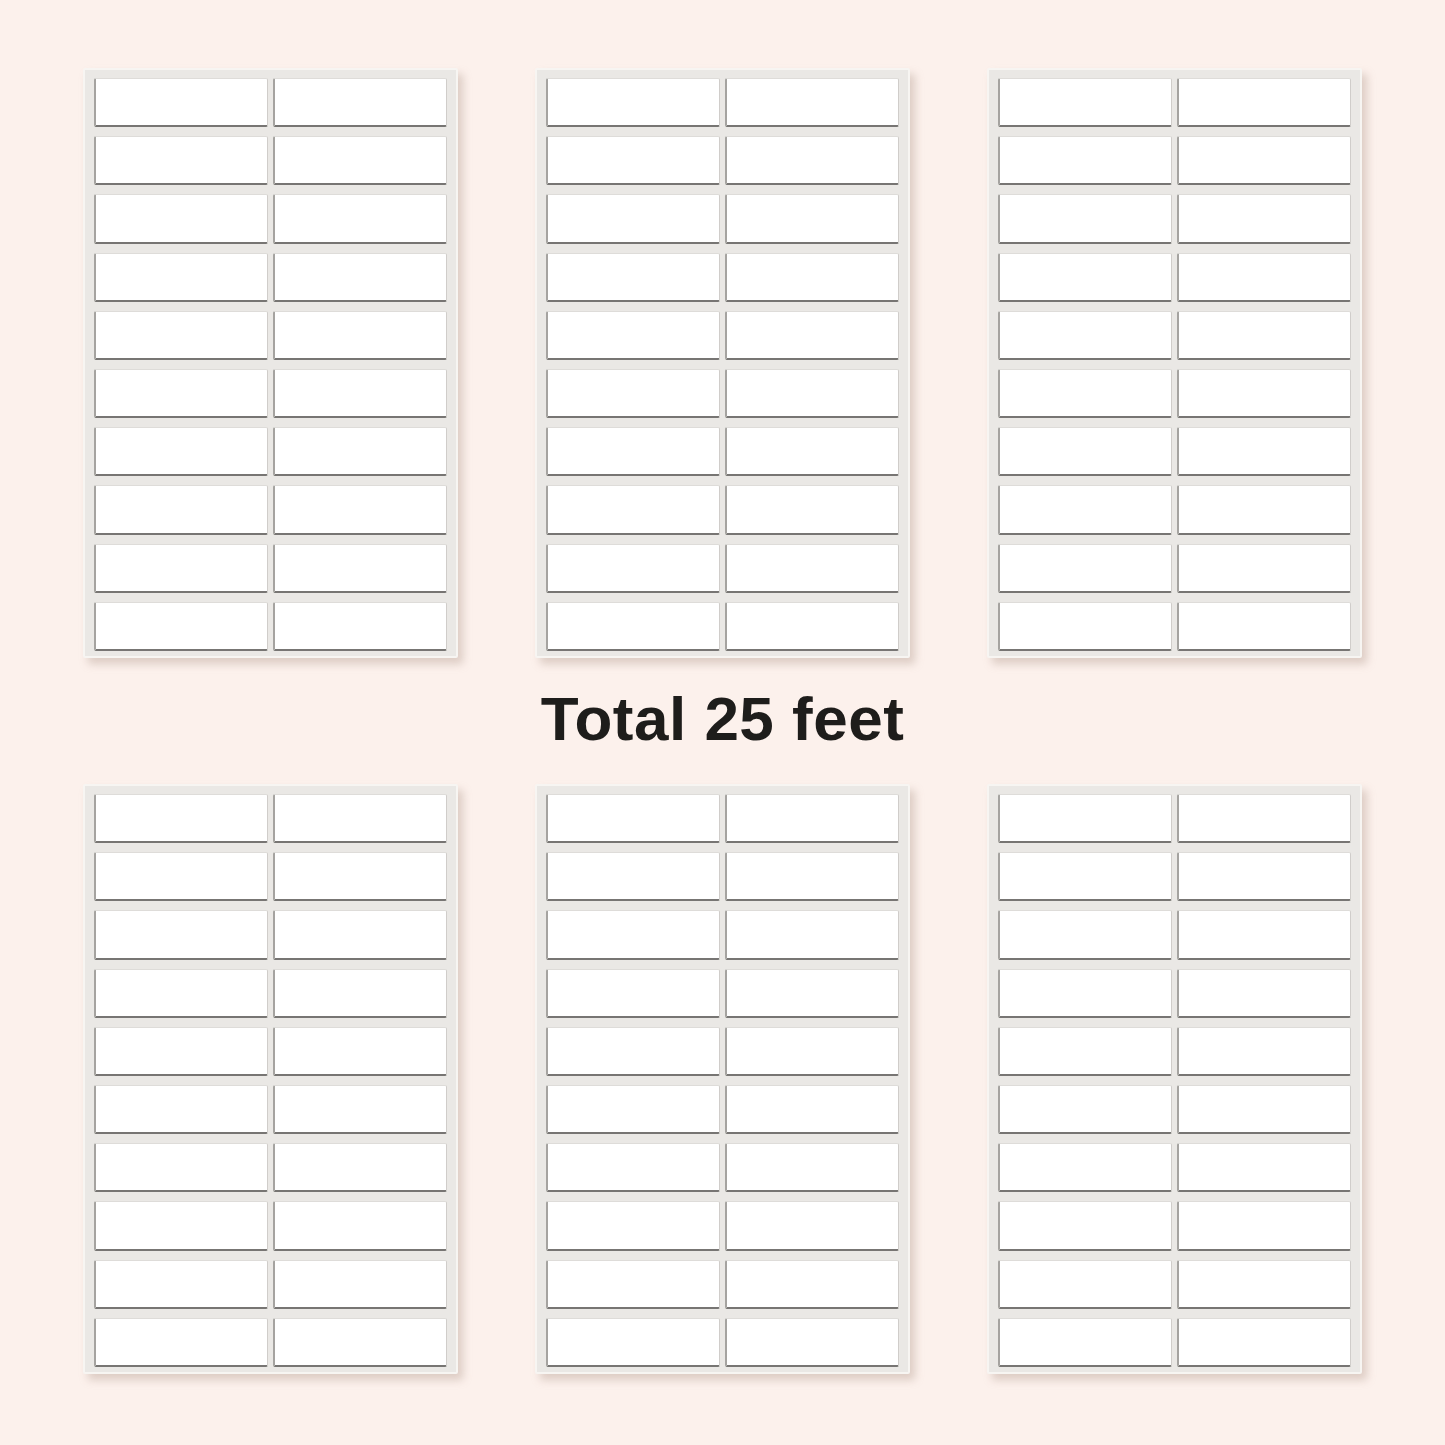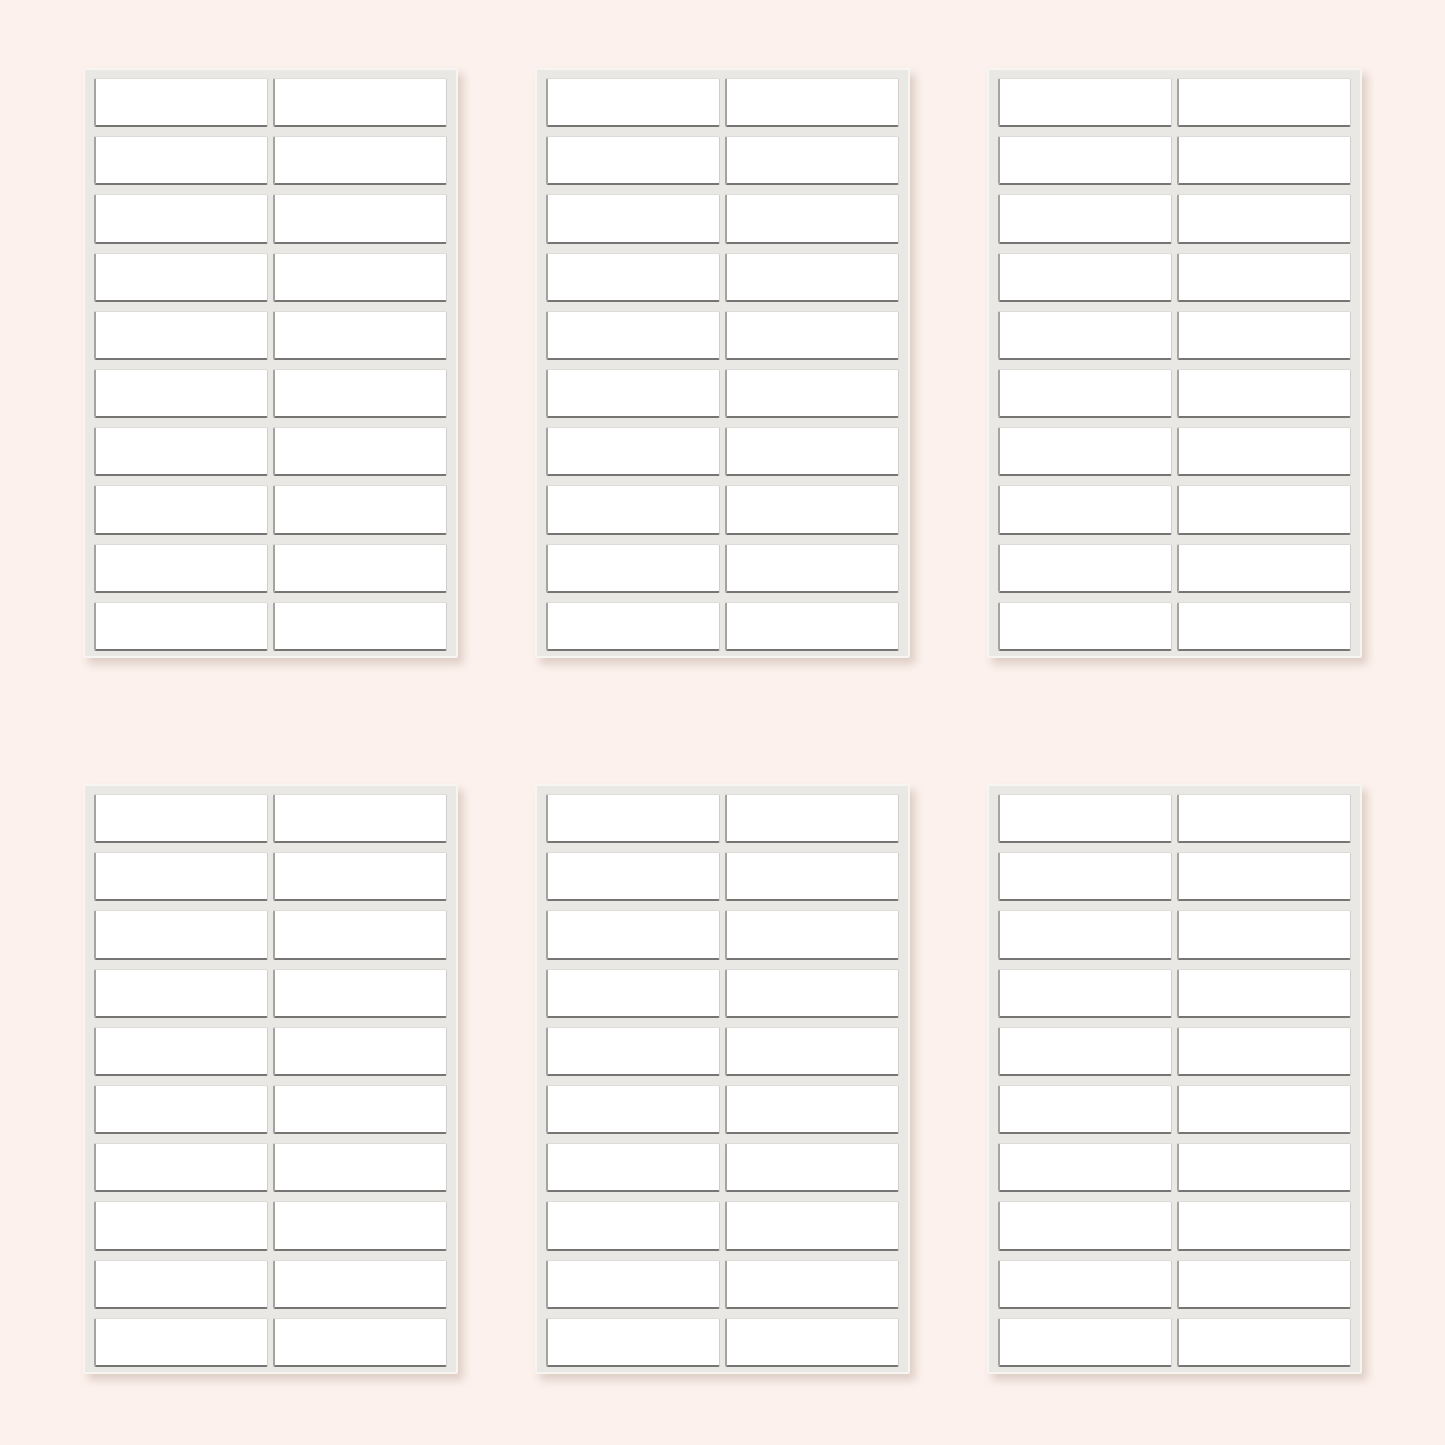--- a/index.html
+++ b/index.html
@@ -132,20 +132,21 @@
         <div class="label-cell"></div>
         <div class="label-cell"></div>
         <div class="label-cell"></div>
         <div class="label-cell"></div>
         <div class="label-cell"></div>
         <div class="label-cell"></div>
         <div class="label-cell"></div>
         <div class="label-cell"></div>
       </div>
     </div>
+  <div class="title">Total 25 feet</div>
   <div class="sheet-row bottom">
       <div class="sheet" style="grid-template-columns: repeat(2, 1fr); grid-template-rows: repeat(10, 1fr);">
         <div class="label-cell"></div>
         <div class="label-cell"></div>
         <div class="label-cell"></div>
         <div class="label-cell"></div>
         <div class="label-cell"></div>
         <div class="label-cell"></div>
         <div class="label-cell"></div>
         <div class="label-cell"></div>

